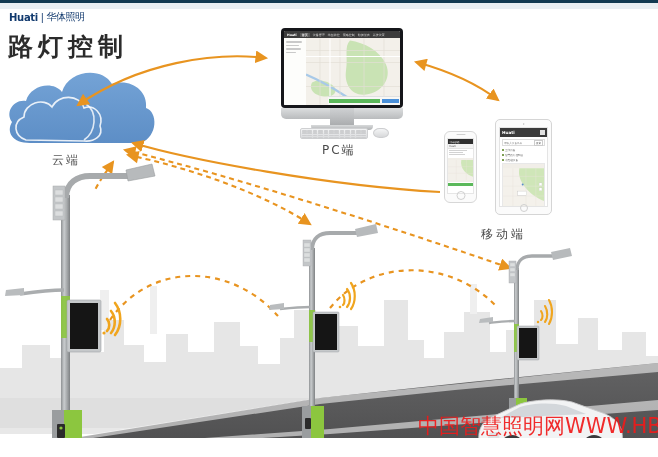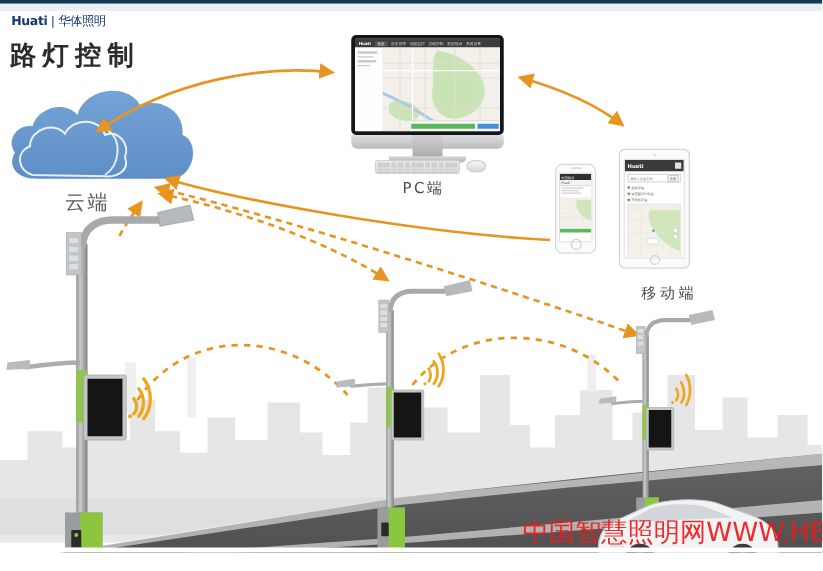--- a/index.html
+++ b/index.html
@@ -9,30 +9,30 @@
   
   .top-strip{position:absolute;left:0;top:0;width:100%;height:3px;background:#123a52;}
   .top-band{position:absolute;left:0;top:3px;width:100%;height:6px;background:#e9eff3;}
 
   
   .brand{position:absolute;left:9px;top:10px;display:flex;align-items:center;gap:2px;}
   .brand-en{font-family:"DejaVu Sans",sans-serif;font-weight:bold;font-size:10px;color:#123a6e;letter-spacing:-.3px;}
   .brand-sep{color:#123a6e;font-size:10px;margin:0 1px;}
   .brand-cn{font-size:10px;font-weight:normal;color:#123a6e;letter-spacing:-.5px;}
 
-  .page-title{position:absolute;left:8px;top:30px;font-size:21px;font-weight:bold;color:#2b2b2b;letter-spacing:5px;font-family:"DejaVu Sans",sans-serif;}
+  .page-title{position:absolute;left:8px;top:30px;font-size:25px;font-weight:bold;color:#2b2b2b;letter-spacing:5px;font-family:"DejaVu Sans",sans-serif;}
 
   
   svg.scene{position:absolute;left:0;top:0;width:658px;height:457px;}
 
   
   .lbl{position:absolute;font-size:11px;color:#4a4a4a;letter-spacing:3px;font-family:"DejaVu Sans",sans-serif;white-space:nowrap;}
-  .lbl-cloud{left:52px;top:152px;font-size:16px;letter-spacing:2px;color:#5a5a5a;}
+  .lbl-cloud{left:52px;top:152px;font-size:12px;letter-spacing:2px;color:#5a5a5a;}
   .lbl-pc{left:322px;top:142px;font-size:12px;letter-spacing:2px;color:#4a4a4a;}
-  .lbl-mobile{left:481px;top:226px;font-size:12px;letter-spacing:3px;color:#4a4a4a;margin-left:32px;}
+  .lbl-mobile{left:481px;top:226px;font-size:12px;letter-spacing:3px;color:#4a4a4a;}
 
   
   .monitor{position:absolute;left:281px;top:28px;width:122px;height:80px;background:#15161a;border-radius:4px;padding:3px;box-sizing:border-box;}
   .mon-screen{width:100%;height:100%;background:#f6f6f2;overflow:hidden;position:relative;border-radius:1px;}
   .mon-topbar{height:7px;background:#3c3c3c;display:flex;align-items:center;padding:0 3px;gap:3px;}
   .mon-logo{font-size:3.2px;color:#fff;font-weight:bold;font-family:"DejaVu Sans",sans-serif;}
   .mon-tab{font-size:3px;color:#cfcfcf;font-family:"DejaVu Sans",sans-serif;}
   .mon-tab.active{color:#fff;background:#585858;padding:0 2px;}
   .mon-body{display:flex;height:calc(100% - 7px);}
   .mon-side{width:22px;background:#fdfdfb;padding:3px 2px;box-sizing:border-box;}

